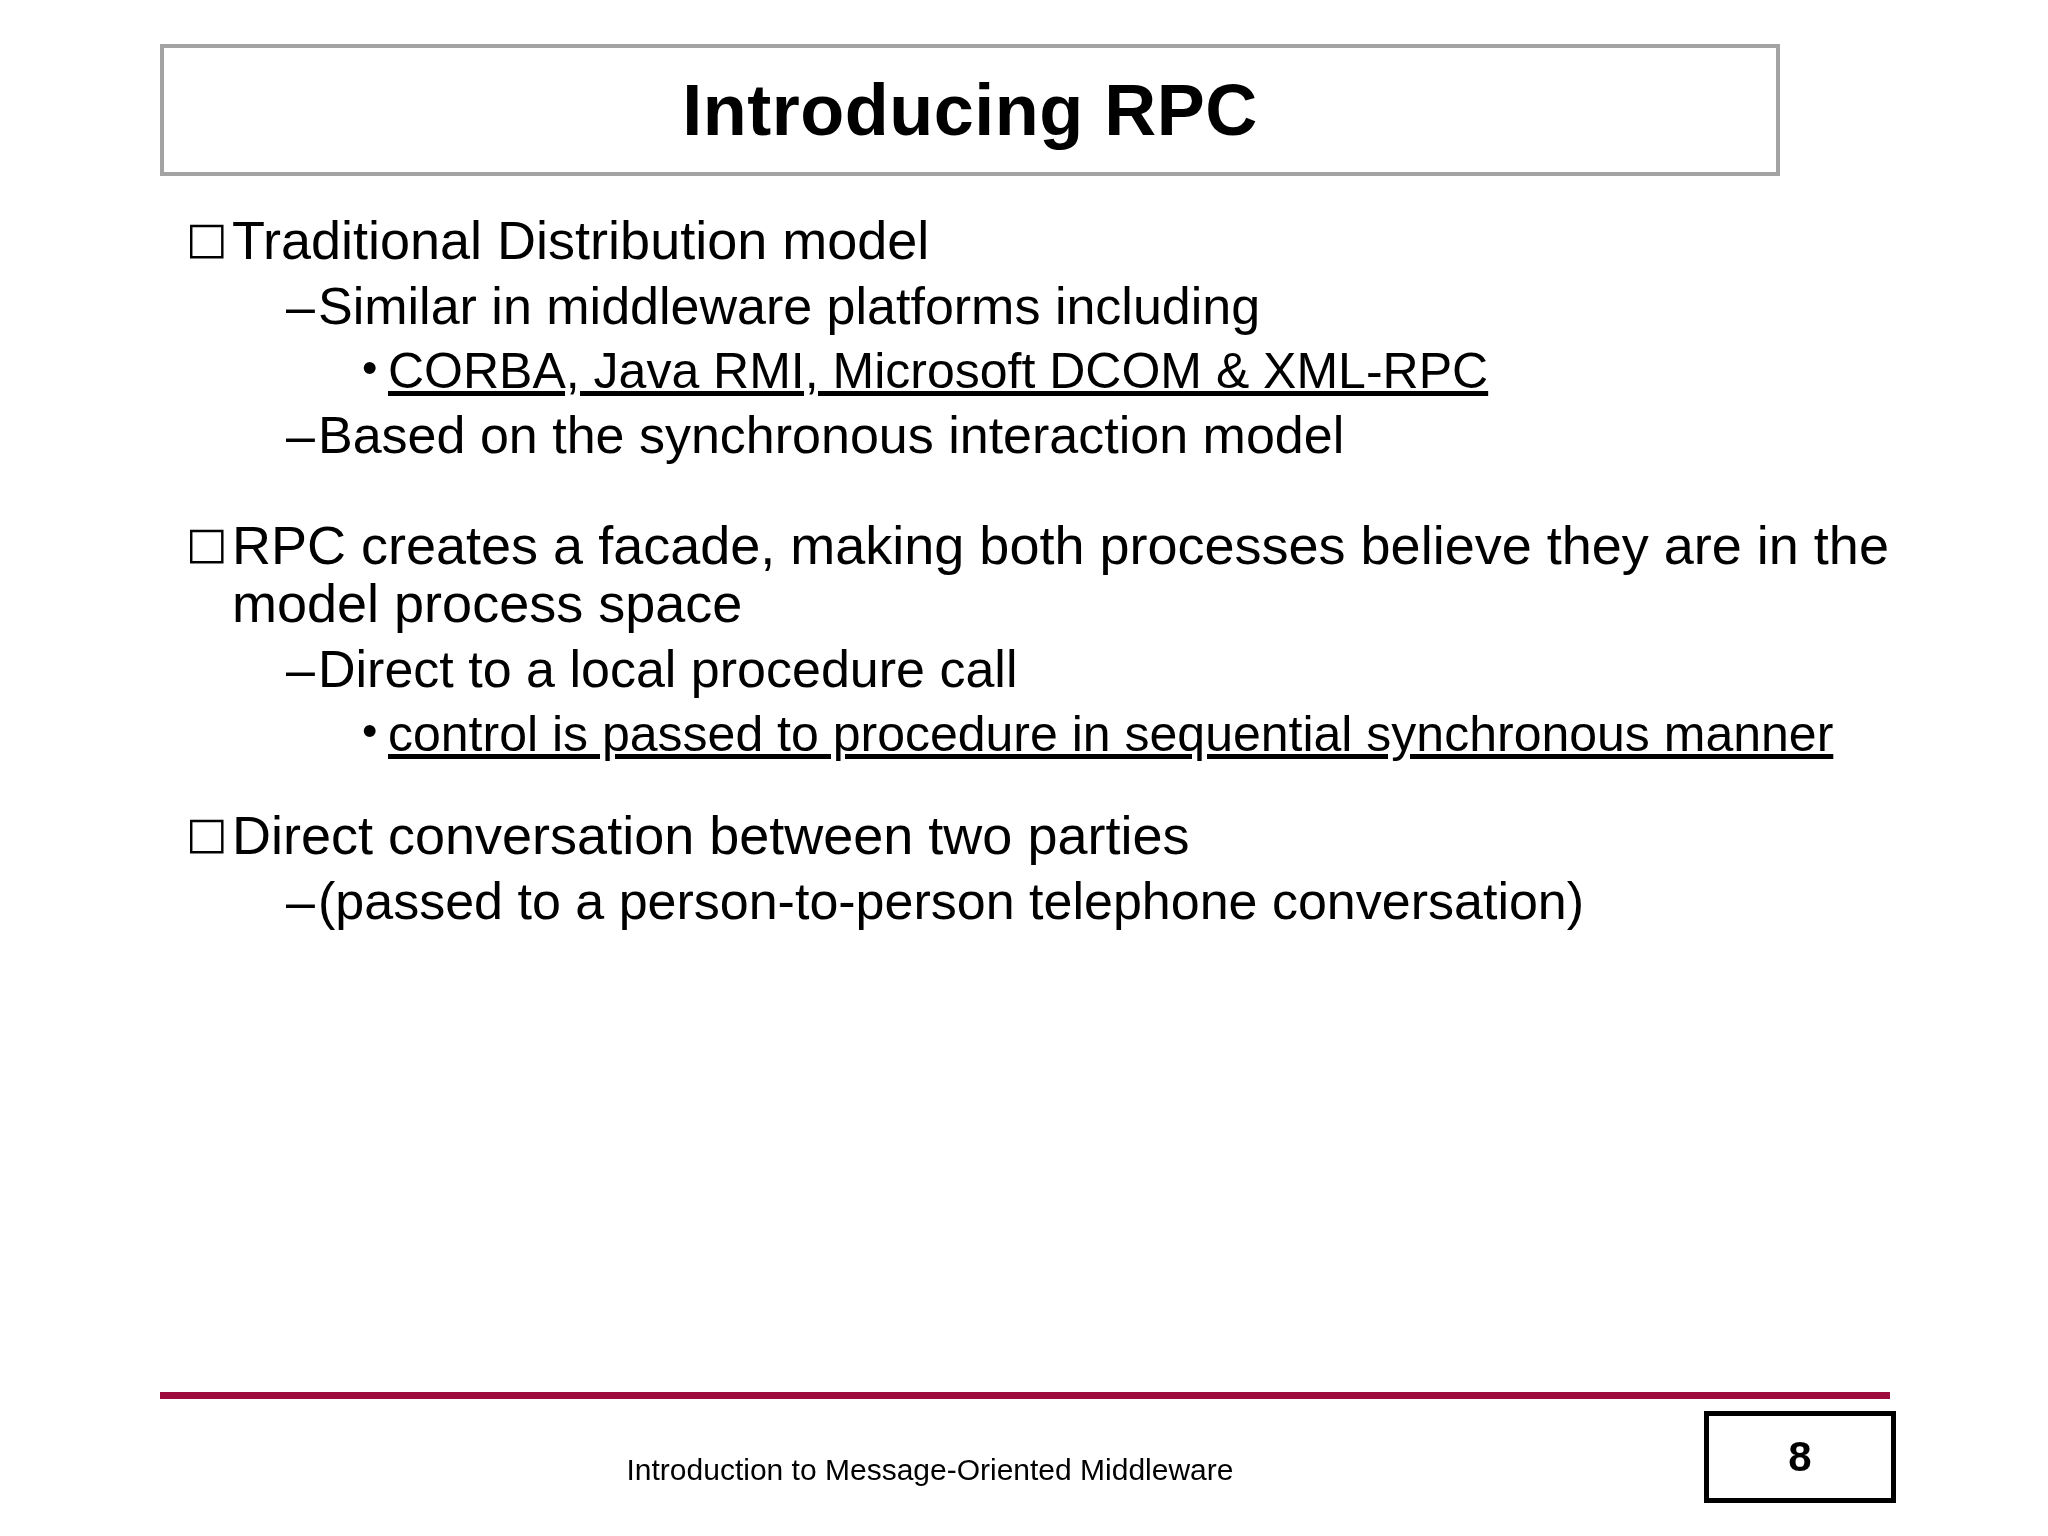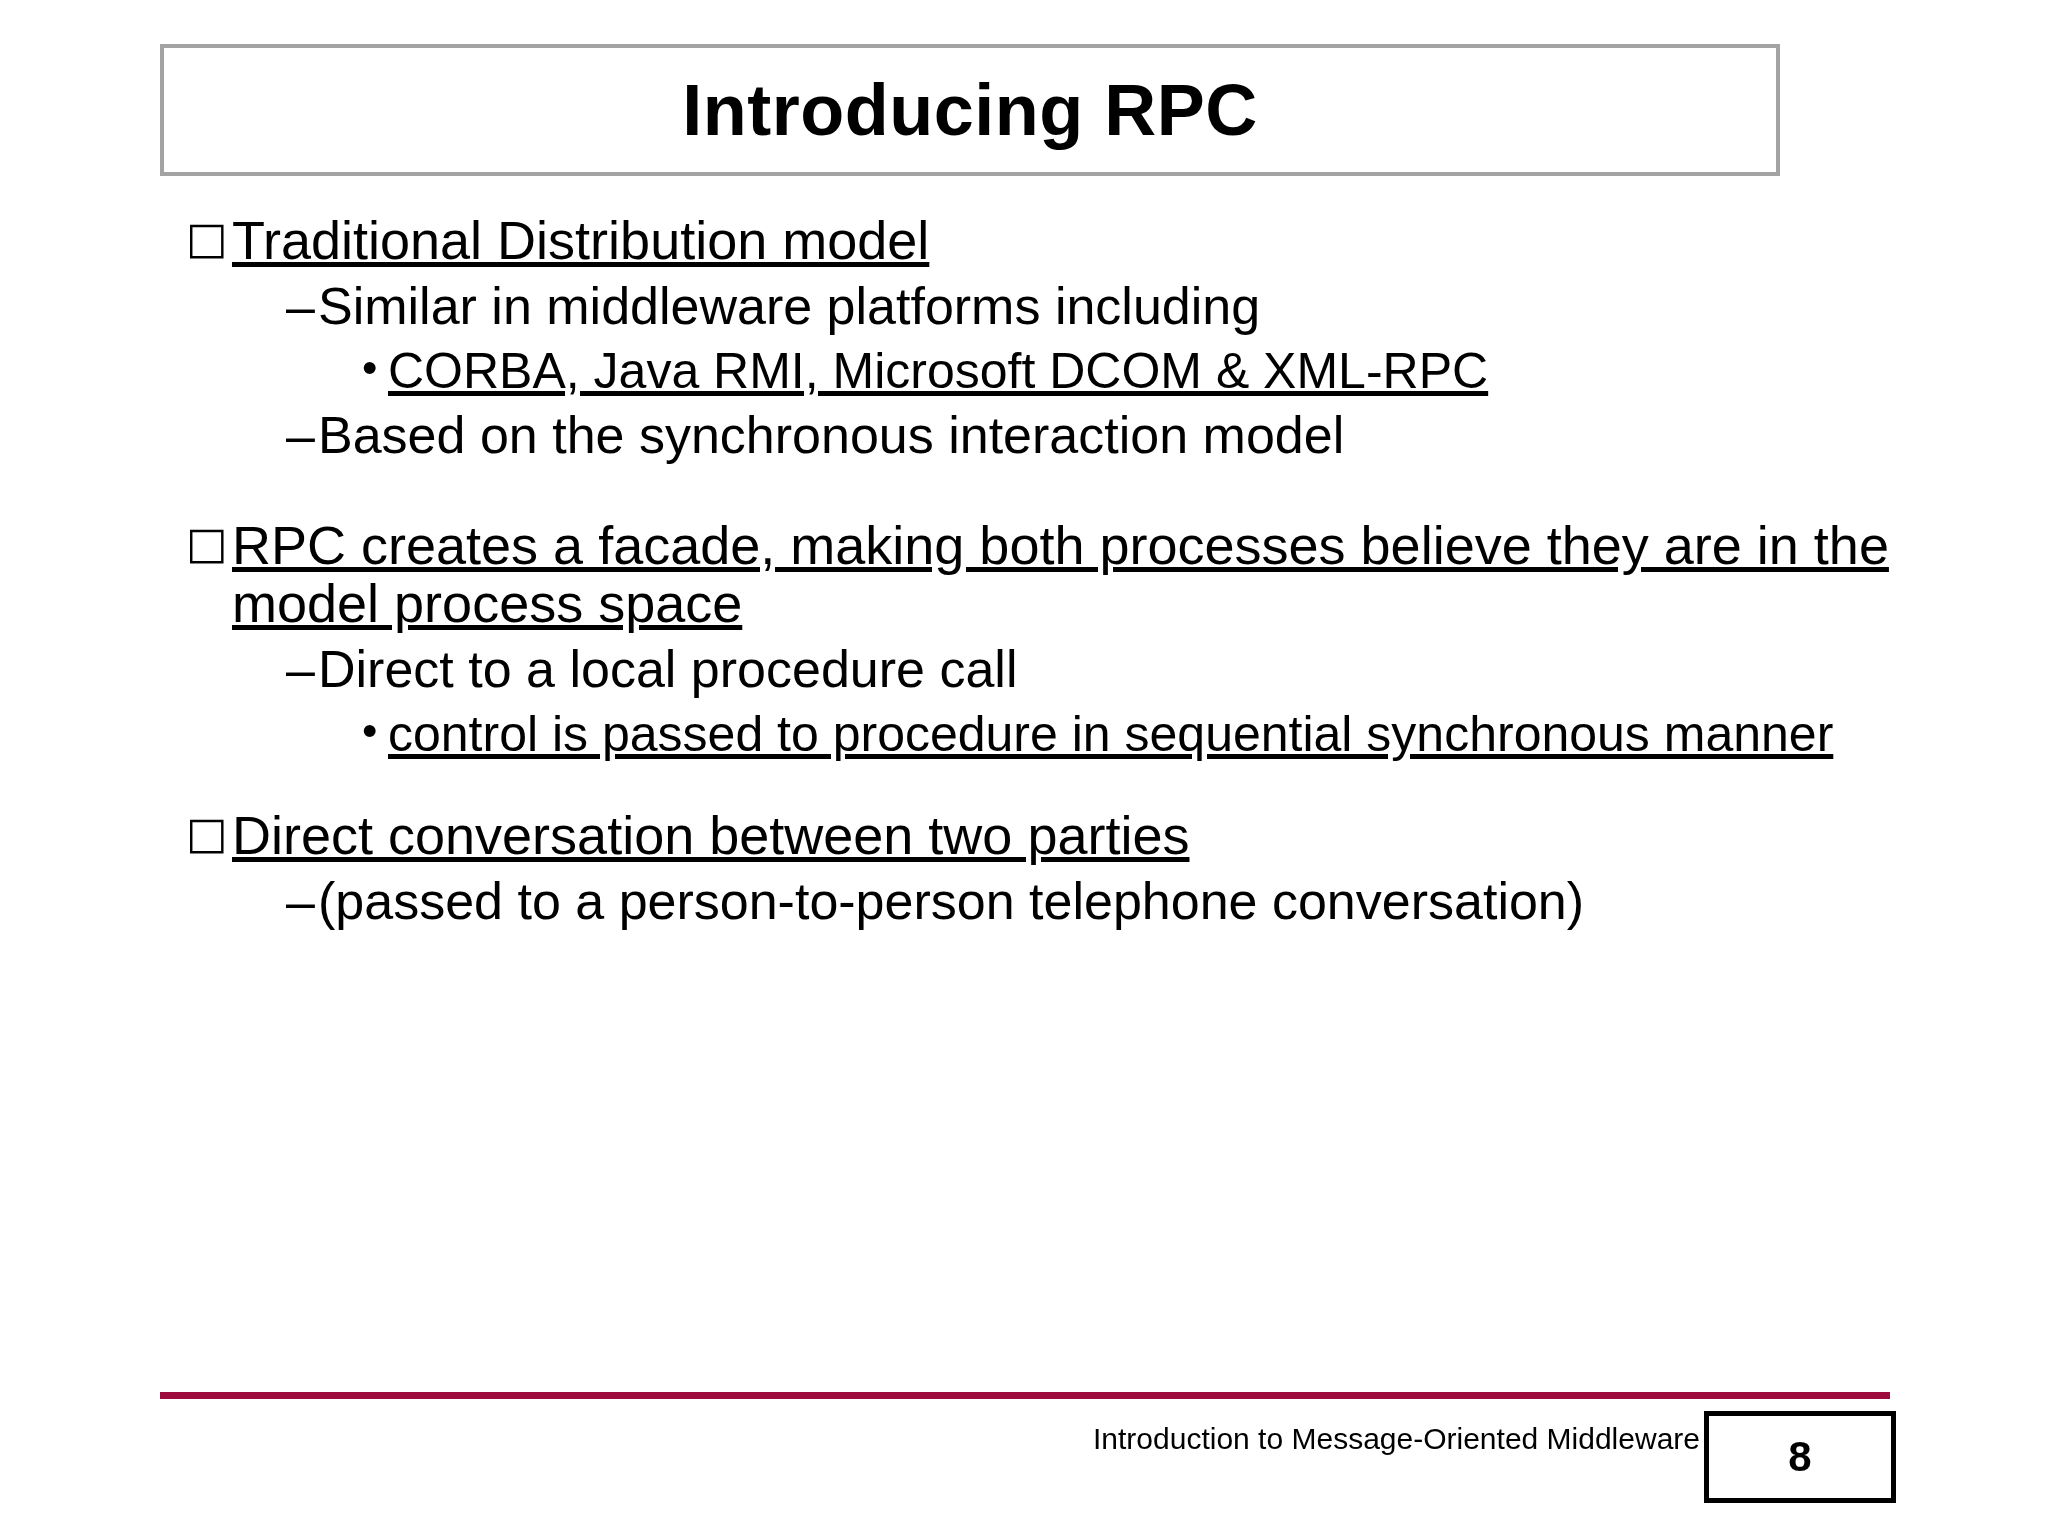--- a/index.html
+++ b/index.html
@@ -61,21 +61,21 @@
     font-size: 54px;
     line-height: 1.06;
   }
   .lvl1 .marker {
     width: 46px;
     flex: 0 0 46px;
     font-size: 44px;
     line-height: 1.2;
     font-family: "DejaVu Sans", sans-serif;
   }
-  .lvl1 .txt { flex: 1 1 auto; text-decoration: underline; }
+  .lvl1 .txt { flex: 1 1 auto; }
 
   
   .lvl2 {
     margin-left: 286px;
     margin-right: 120px;
     font-size: 52px;
     line-height: 1.06;
   }
   .lvl2 .marker {
     width: 32px;
@@ -109,23 +109,23 @@
     position: absolute;
     left: 160px;
     top: 1392px;
     width: 1730px;
     height: 7px;
     background: #9e0b3d;
   }
   .footer-text {
     position: absolute;
     left: 160px;
-    top: 1422px;
+    top: 1453px;
     width: 1540px;
-    text-align: right;
+    text-align: center;
     font-size: 30px;
     color: #000000;
   }
   .page-box {
     position: absolute;
     left: 1704px;
     top: 1411px;
     width: 192px;
     height: 92px;
     border: 5px solid #000000;

